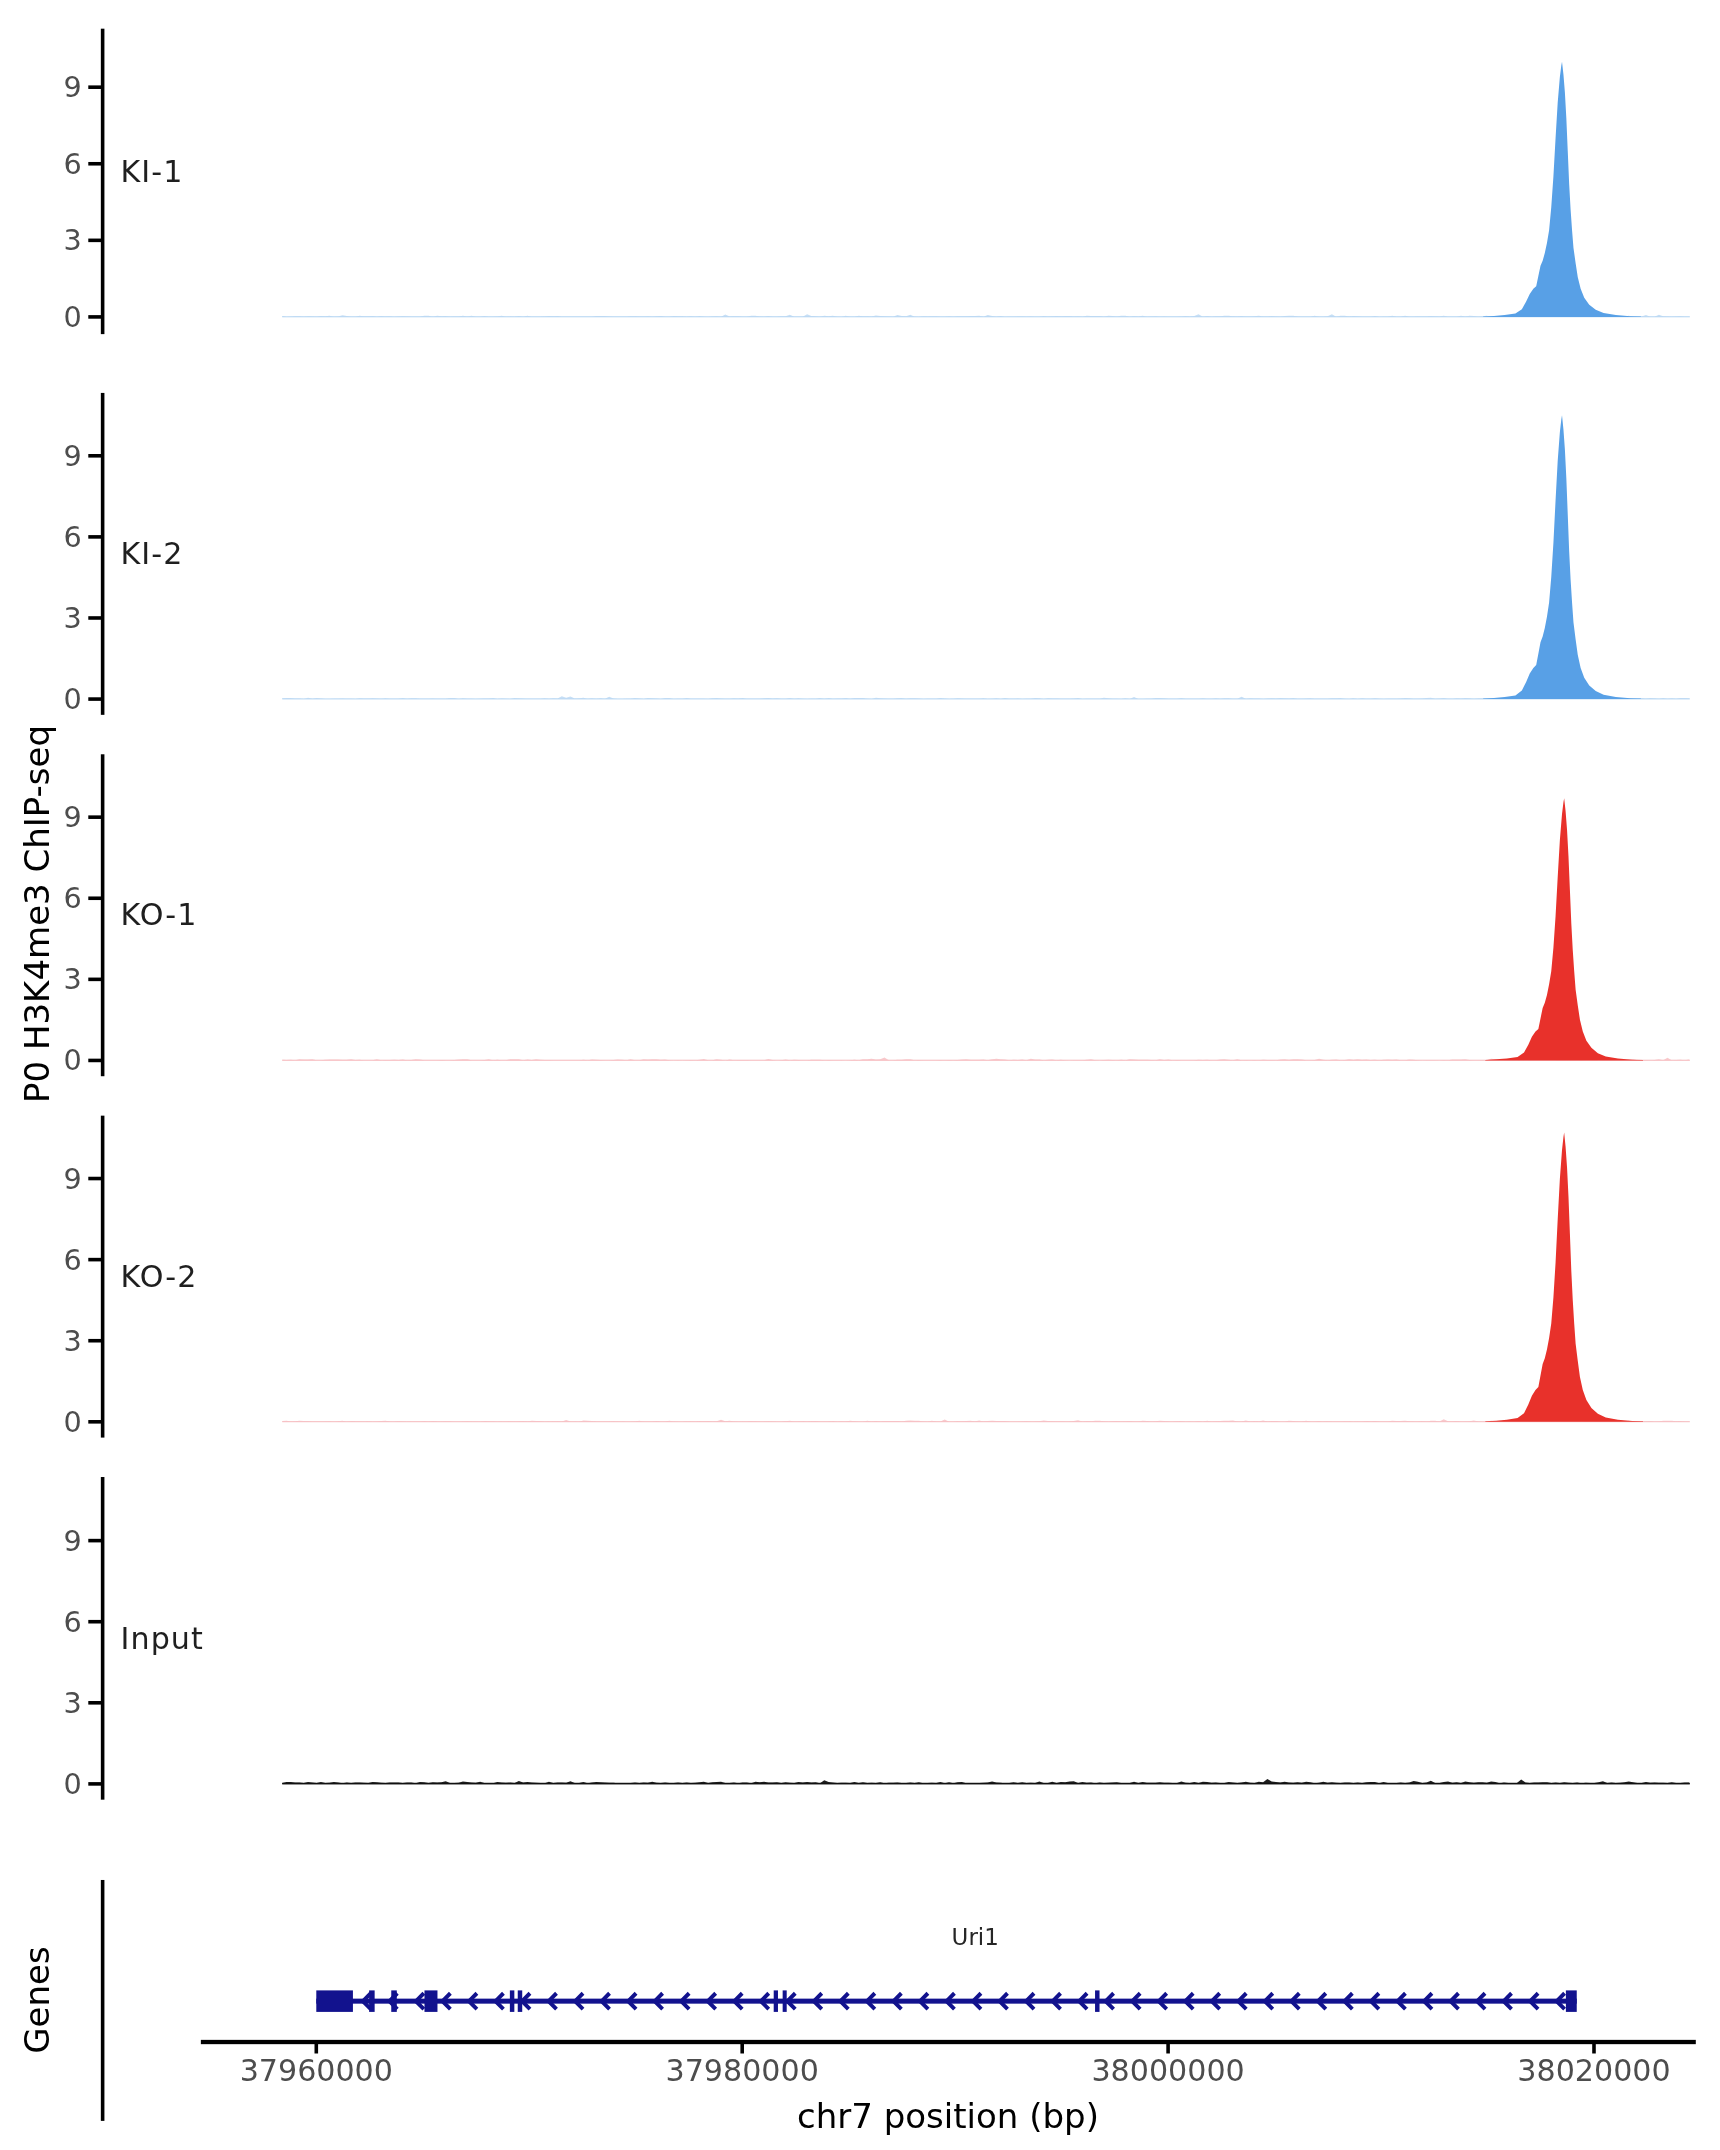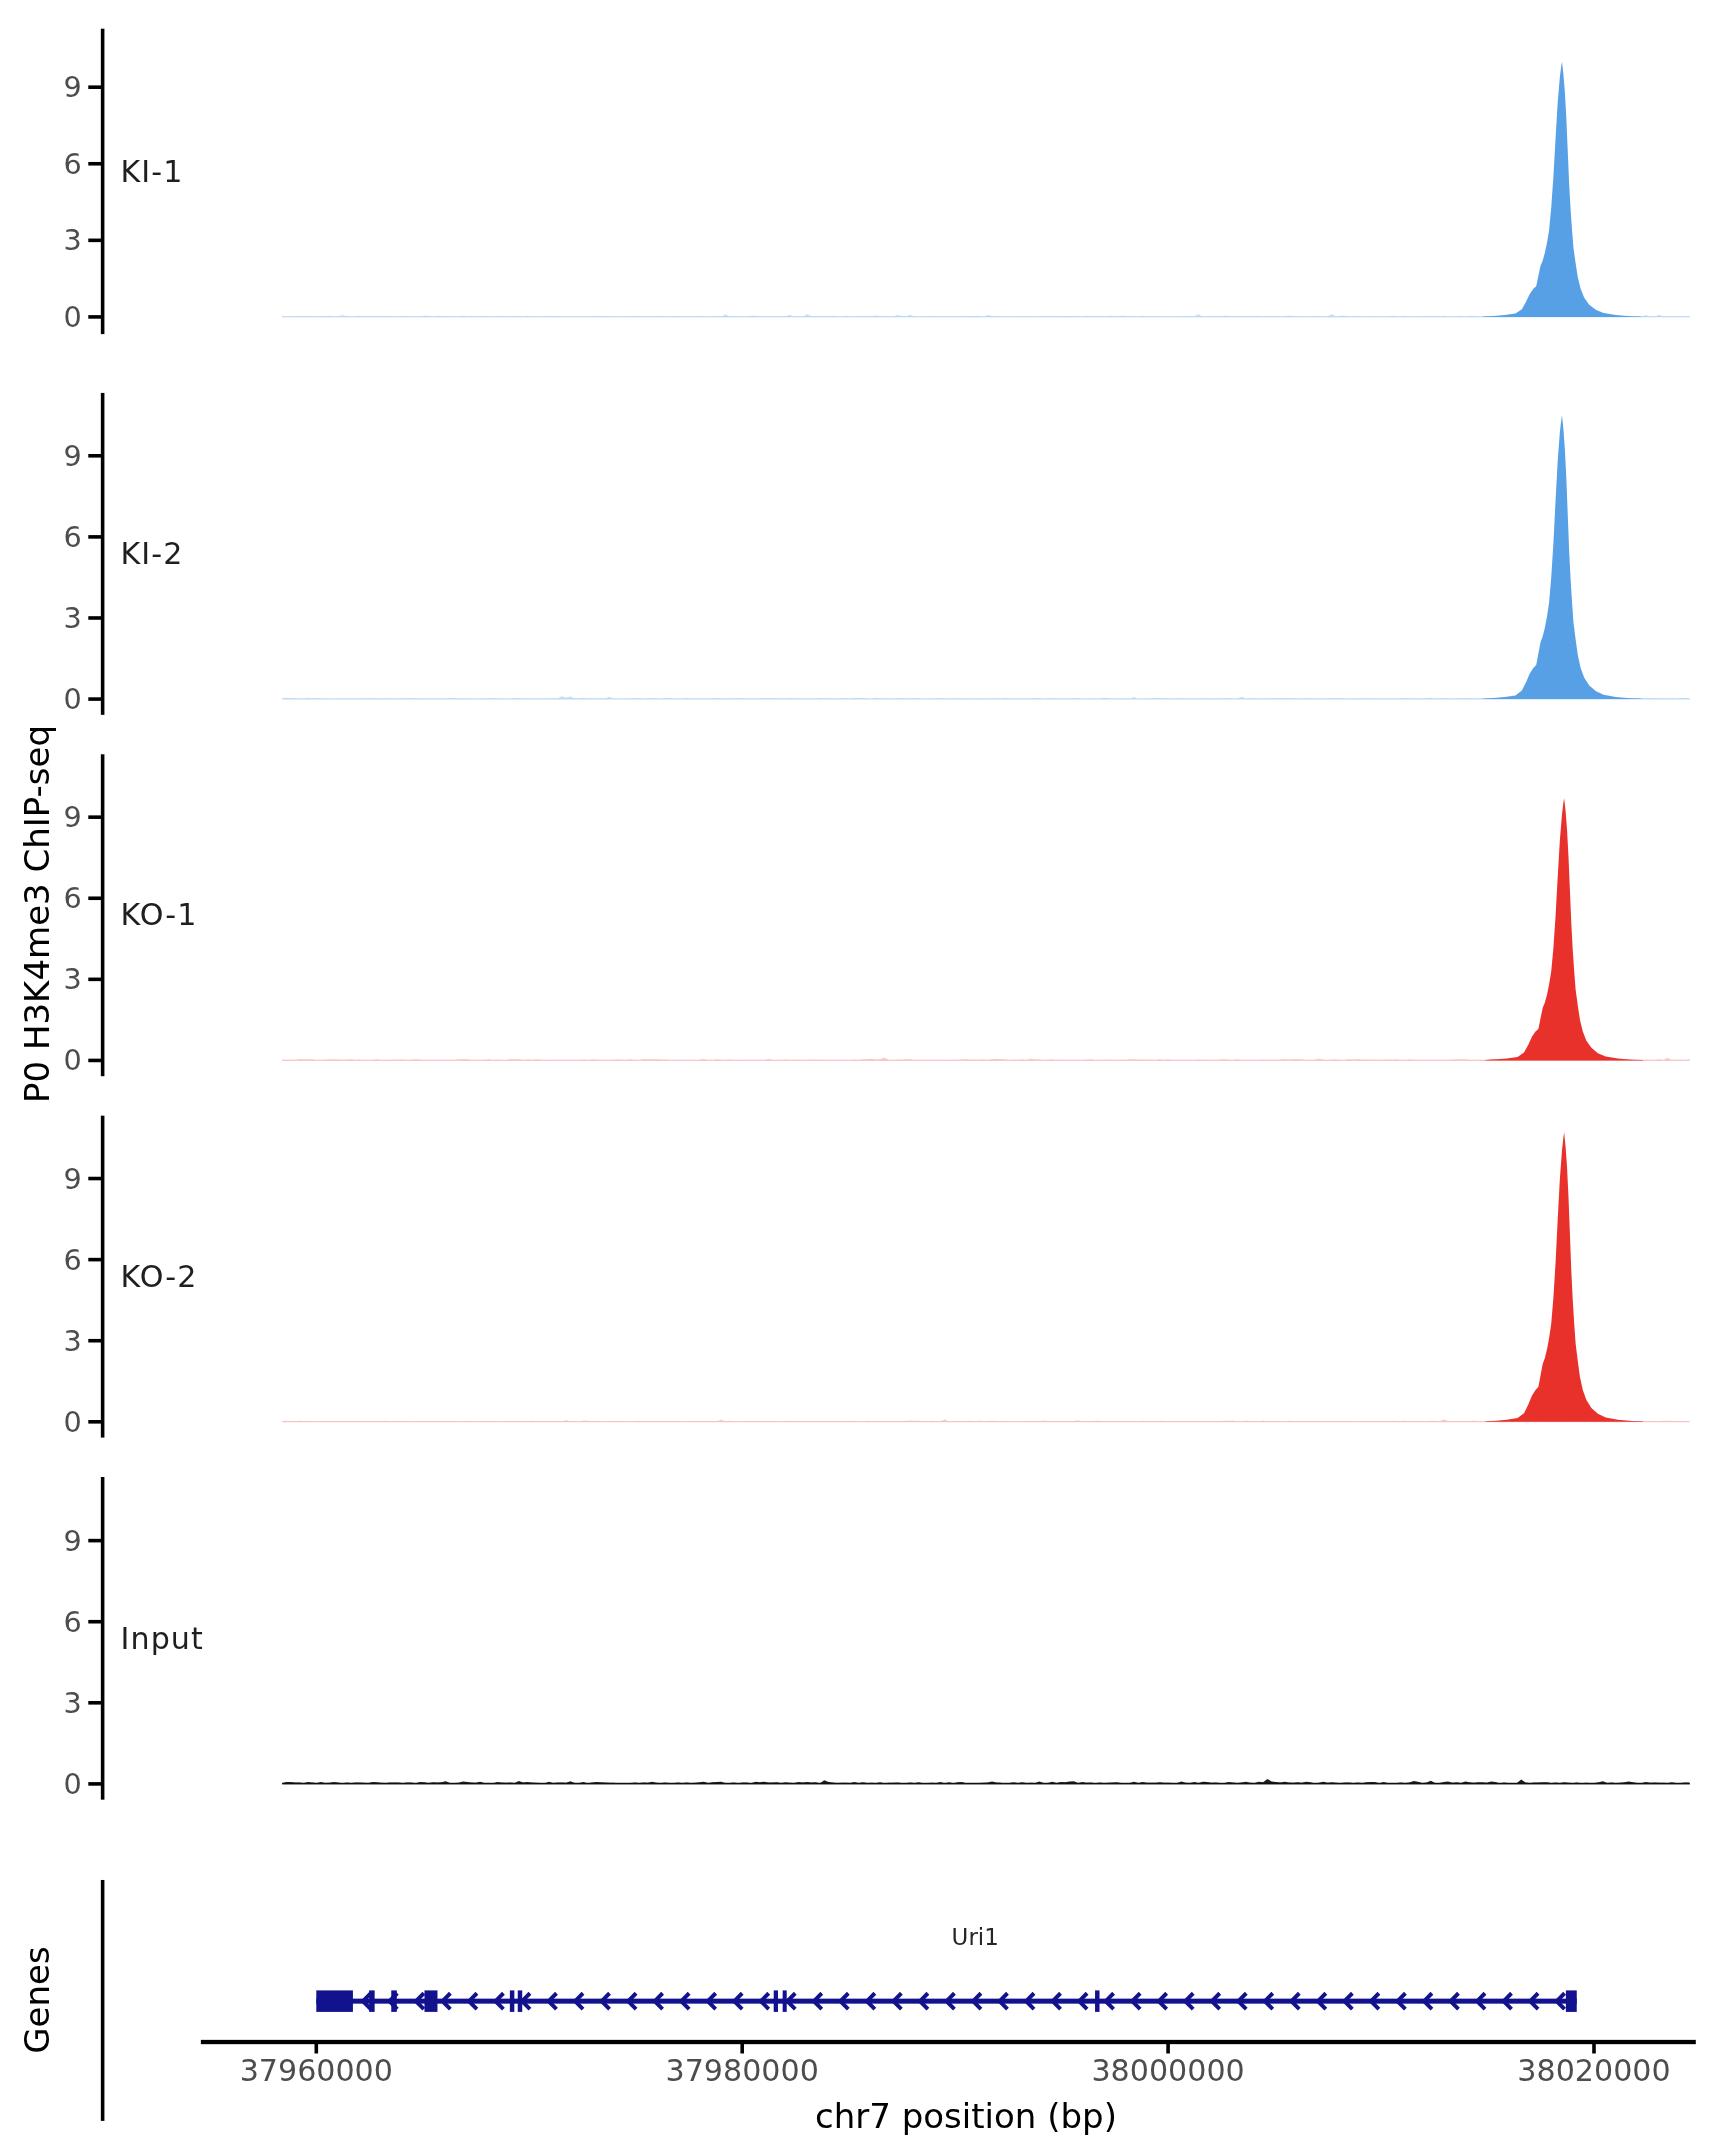--- a/index.html
+++ b/index.html
@@ -2,21 +2,21 @@
 <html style="font-size:11.5px"><head>
 <meta charset="utf-8">
 <style>
   html,body{margin:0;padding:0;background:#ffffff;}
   body{width:1721px;height:2151px;}
   .fig{position:relative;width:1721px;height:2151px;background:#ffffff;
        font-family:"DejaVu Sans","Liberation Sans",sans-serif;overflow:hidden;}
   .fig svg{position:absolute;left:0;top:0;}
   .axis-title{position:absolute;color:#000000;font-size:34px;white-space:nowrap;}
   .rot{transform:translate(-50%,-50%) rotate(-90deg);}
-  .ctr{transform:translate(-50%,-50%);margin-left:18px;}
+  .ctr{transform:translate(-50%,-50%);}
   #y-title{left:37px;top:914px;}
   #genes-title{left:37px;top:2000px;}
   #x-title{left:948px;top:2116px;}
 </style>
 </head>
 <body>
 
 <div class="fig">
   <svg id="chart" width="1721" height="2151" viewBox="0 0 2400 3000">
       <g>

